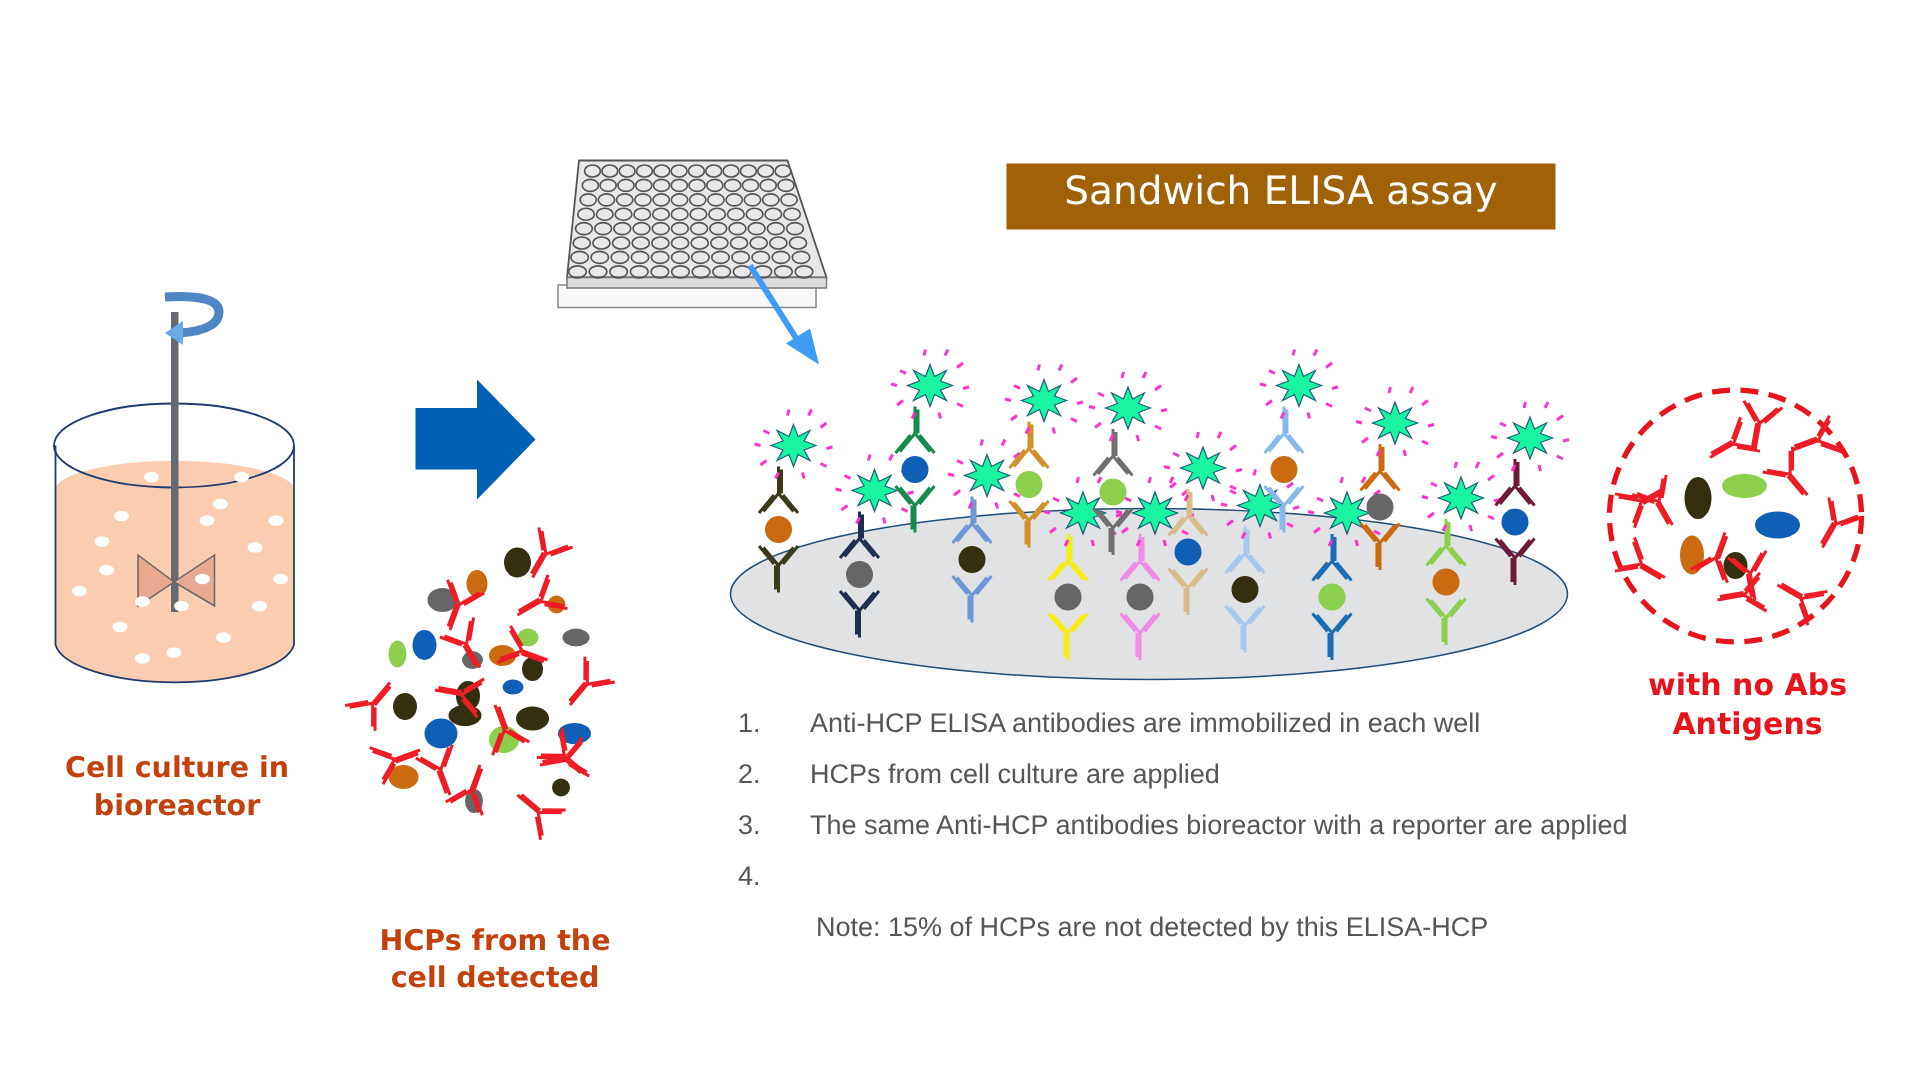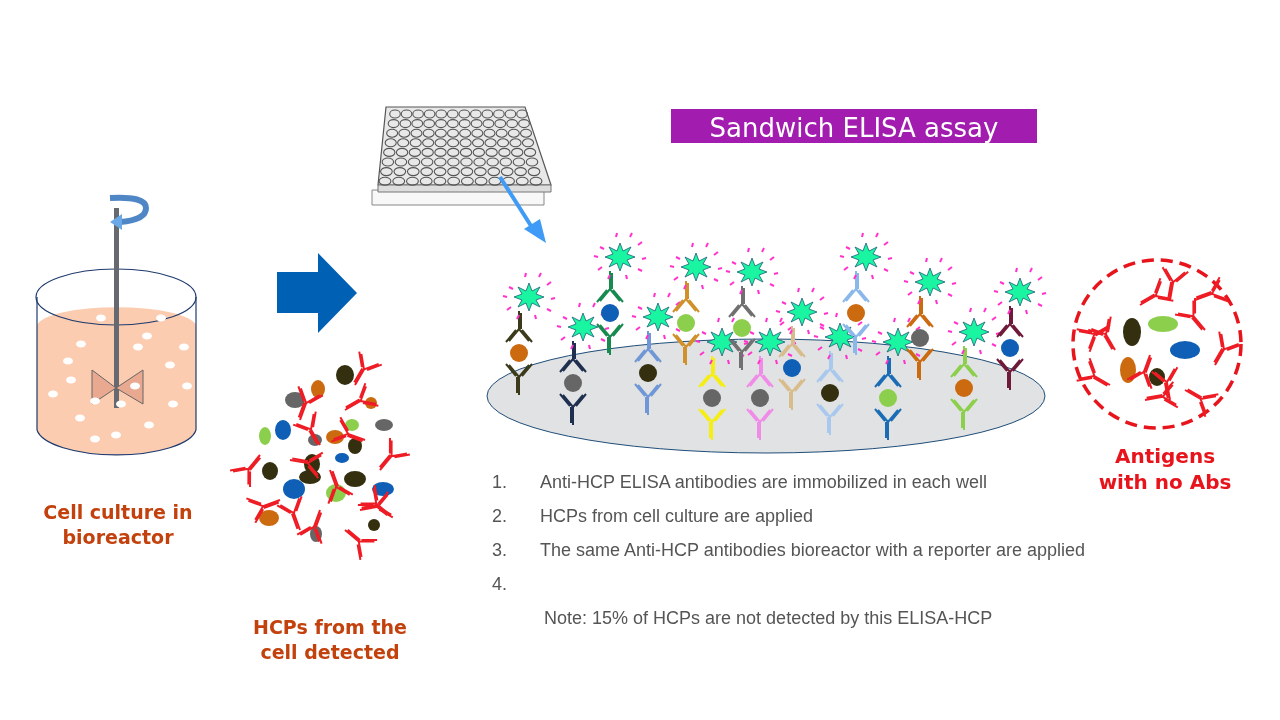--- a/index.html
+++ b/index.html
@@ -1,20 +1,20 @@
 <!DOCTYPE html>
 <html><head>
 <meta charset="utf-8">
 <style>
   html,body{margin:0;padding:0;background:#fff;}
   body{width:1280px;height:720px;position:relative;overflow:hidden;font-family:"Liberation Sans",sans-serif;}
   .abs{position:absolute;}
   .label-cyan{color:#c2410c;font-weight:bold;font-size:19px;text-align:center;line-height:25px;font-family:"DejaVu Sans",sans-serif;}
   .label-red{color:#e8141c;font-weight:bold;font-size:20px;text-align:center;line-height:26px;font-family:"DejaVu Sans",sans-serif;}
-  .title-box{left:671px;top:109px;width:366px;height:34px;background:#a21caf;color:#fff;font-size:26px;line-height:38px;text-align:center;font-family:"DejaVu Sans",sans-serif;}
+  .title-box{left:671px;top:109px;width:366px;height:44px;background:#a16207;color:#fff;font-size:26px;line-height:38px;text-align:center;font-family:"DejaVu Sans",sans-serif;}
   .steps{left:492px;top:472px;color:#555;font-size:18px;font-family:"Liberation Sans Narrow","Liberation Sans",sans-serif;}
   .step{height:34px;display:flex;}
   .step .num{width:48px;}
   .note{margin-left:52px;}
   svg{position:absolute;left:0;top:0;}
 </style>
 </head>
 <body>
 
 <svg width="1280" height="720" viewBox="0 0 1280 720">
@@ -351,22 +351,22 @@
   <div>Cell culture in</div>
   <div>bioreactor</div>
 </div>
 
 <div class="abs label-cyan" style="left:240px;top:574px;width:180px;margin-top:41px;">
   <div>HCPs from the</div>
   <div>cell detected</div>
 </div>
 
 <div class="abs label-red" style="left:1080px;top:443px;width:170px;">
+  <div>with no Abs</div>
   <div>Antigens</div>
-  <div>with no Abs</div>
 </div>
 
 <div class="abs steps">
   <div class="step">
       <span class="num">1.</span>
       <span>Anti-HCP ELISA antibodies are immobilized  in each well</span>
     </div>
   <div class="step">
       <span class="num">2.</span>
       <span>HCPs from cell culture are applied</span>

